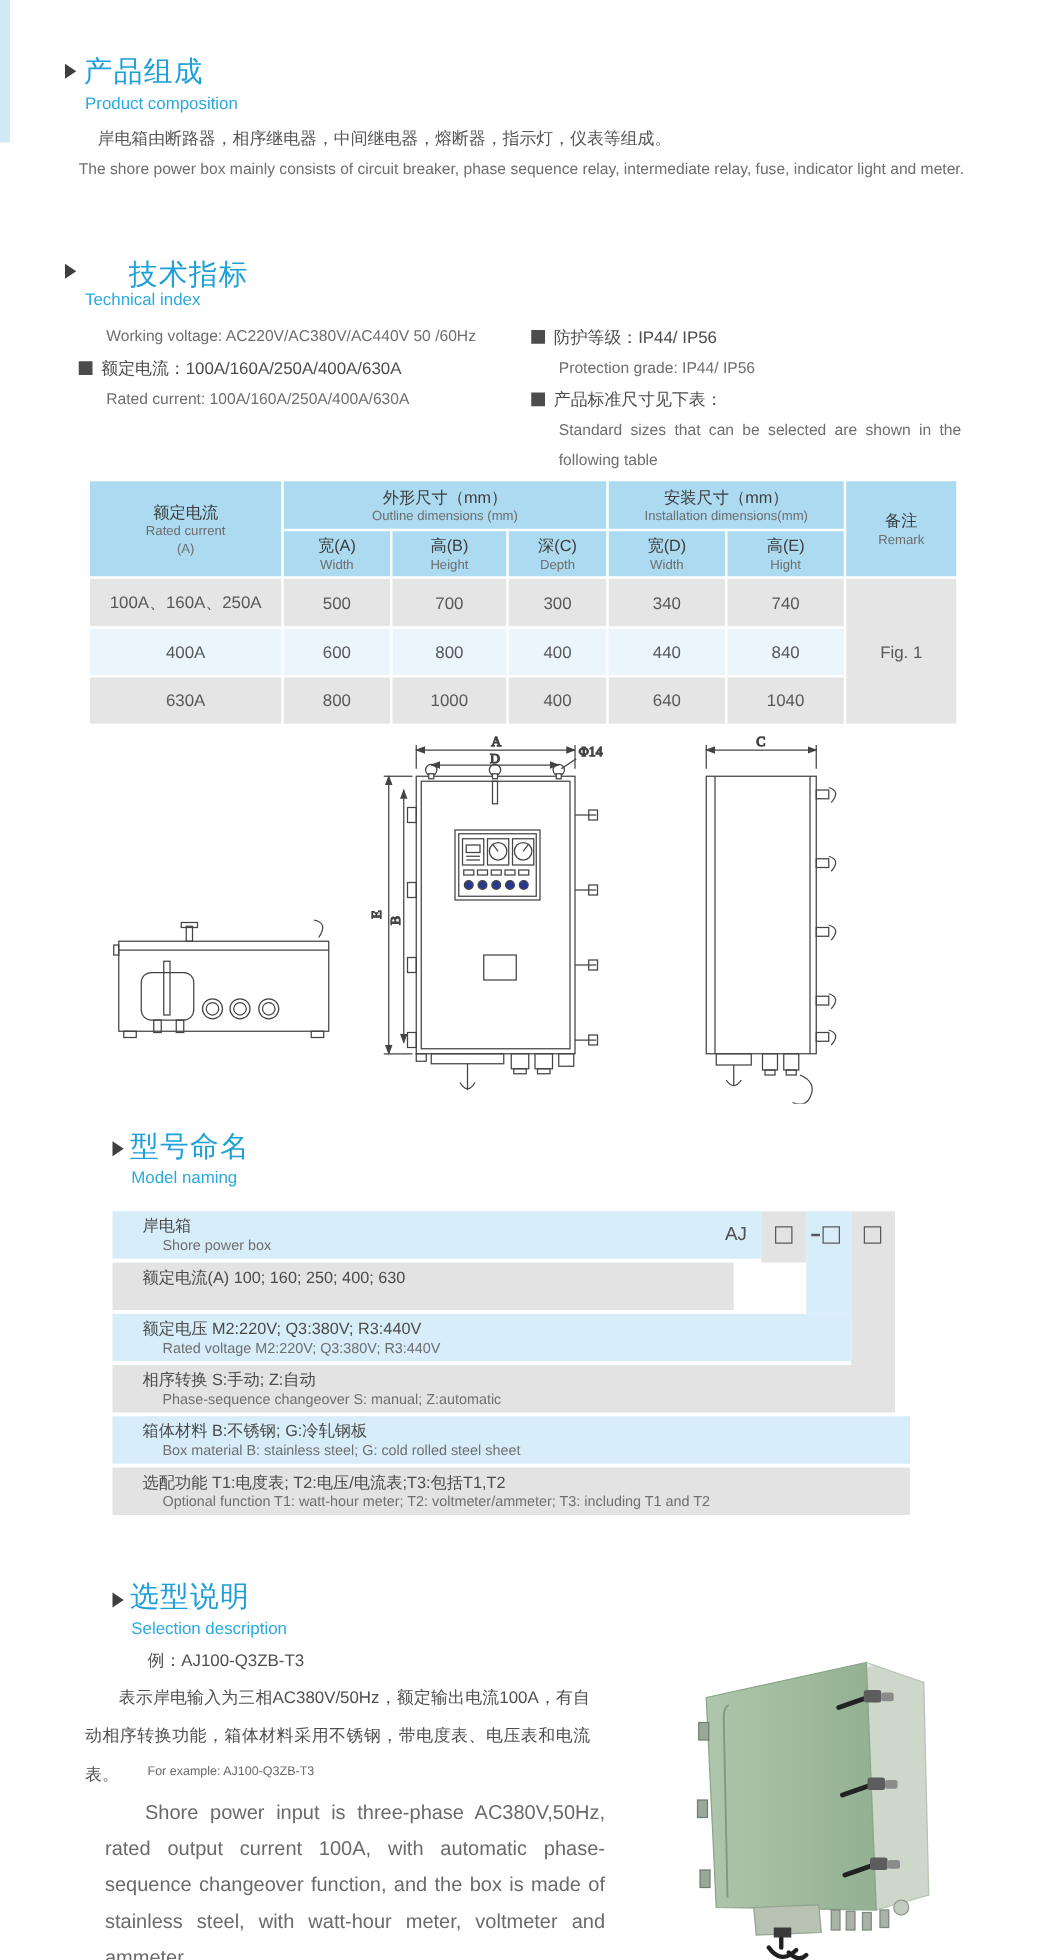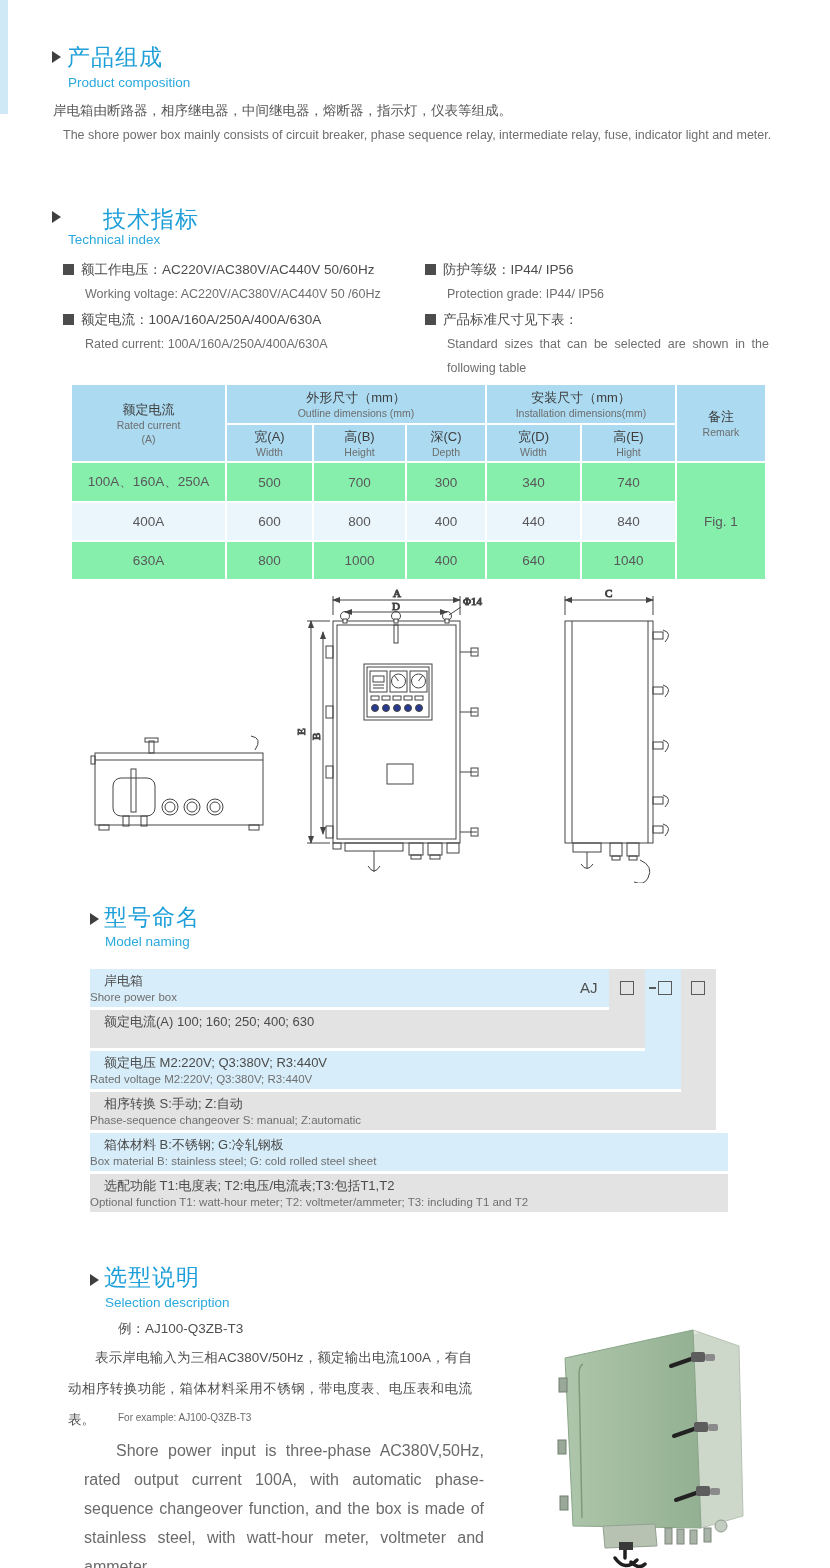--- a/index.html
+++ b/index.html
@@ -16,60 +16,59 @@
   
   .spec-zh{color:#4c4c4c;font-size:13.5px;line-height:25px;white-space:nowrap;}
   .spec-en{color:#6e6e6e;font-size:12.5px;line-height:25px;padding-left:22px;}
   .bullet{display:inline-block;width:11px;height:11px;background:#4c4c4c;margin-right:7px;
           vertical-align:-1px;}
   
   table.size{border-collapse:collapse;table-layout:fixed;}
   table.size td,table.size th{border:2px solid #fff;text-align:center;vertical-align:middle;
         padding:0;font-weight:400;}
   .th-bg{background:#abdaf1;}
-  .row-a{background:#86efac;}
+  .row-a{background:#e5e5e5;}
   .row-b{background:#eaf5fc;}
   .h-zh{color:#3d3d3d;font-size:13px;line-height:17px;}
   .h-en{color:#6d6d6d;font-size:10.5px;line-height:14px;}
   .cell-val{color:#58585a;font-size:13.5px;}
   
   .nm-row{position:absolute;left:90px;}
   .nm-blue{background:#d7edf9;}
   .nm-gray{background:#e3e3e3;}
-  .nm-l1{color:#4b4b4b;font-size:13px;line-height:18px;padding:3px 0 0 14px;white-space:nowrap;}
-  .nm-l2{color:#6f6f6f;font-size:11.5px;line-height:15px;white-space:nowrap;}
+  .nm-l1{color:#4b4b4b;font-size:13px;line-height:18px;padding:3px 0 0 24px;white-space:nowrap;}
+  .nm-l2{color:#6f6f6f;font-size:11.5px;line-height:15px;white-space:nowrap;margin-left:40px;}
   .nm-box{position:absolute;width:12px;height:12px;border:1.5px solid #5a5a5a;background:transparent;}
   .nm-dash{position:absolute;width:7px;height:2px;background:#5a5a5a;}
   .nm-code{position:absolute;color:#4f4f4f;font-size:15px;}
   
   .sel-ex-zh{color:#4f4f4f;font-size:13.5px;white-space:nowrap;}
   .sel-zh{color:#4f4f4f;font-size:13.5px;line-height:31px;text-indent:2em;text-align:justify;}
   .sel-ex-en{color:#6a6a6a;font-size:10px;white-space:nowrap;}
   .sel-en{color:#6a6a6a;font-size:16px;line-height:29px;text-indent:2em;text-align:justify;}
   svg text{font-family:"Liberation Serif",serif;}
 </style>
 </head>
 <body>
 
 <div id="page">
 
   <div class="abs" style="left:0;top:0;width:8px;height:114px;background:#cfe9f7;"></div>
 
   <div class="abs sec-arrow" style="left:52px;top:51px;"></div>
   <div class="abs sec-title" style="left:67px;top:42px;">产品组成</div>
   <div class="abs sec-sub" style="left:68px;top:75px;">Product  composition</div>
-  <div class="abs body-zh" style="left:53px;top:102px;text-align:right;">岸电箱由断路器，相序继电器，中间继电器，熔断器，指示灯，仪表等组成。</div>
+  <div class="abs body-zh" style="left:78px;top:102px;text-align:right;">岸电箱由断路器，相序继电器，中间继电器，熔断器，指示灯，仪表等组成。</div>
   <div class="abs body-en" style="left:63px;top:128px;width:720px;">The shore power box mainly consists of circuit breaker, phase sequence relay, intermediate relay, fuse, indicator light and meter.</div>
 
   <div class="abs sec-arrow" style="left:52px;top:211px;"></div>
   <div class="abs sec-title" style="left:67px;top:204px;margin-left:36px;">技术指标</div>
   <div class="abs sec-sub" style="left:68px;top:232px;">Technical index</div>
 
   <div class="abs" style="left:63px;top:257px;width:355px;">
-    <div class="spec-zh"><span class="bullet"></span><span>额工作电压：AC220V/AC380V/AC440V  50/60Hz</span></div>
     <div class="spec-en">Working voltage: AC220V/AC380V/AC440V 50 /60Hz</div>
     <div class="spec-zh"><span class="bullet"></span><span>额定电流：100A/160A/250A/400A/630A</span></div>
     <div class="spec-en">Rated current: 100A/160A/250A/400A/630A</div>
   </div>
 
   <div class="abs" style="left:425px;top:257px;width:345px;">
     <div class="spec-zh"><span class="bullet"></span><span>防护等级：IP44/ IP56</span></div>
     <div class="spec-en">Protection grade: IP44/ IP56</div>
     <div class="spec-zh"><span class="bullet"></span><span>产品标准尺寸见下表：</span></div>
     <div class="spec-en" style="text-align:justify;width:322px;line-height:24px;">Standard sizes that can be selected are shown in the following table</div>
@@ -310,21 +309,21 @@
   <div>
 
     <div class="abs nm-gray" style="left:609px;top:969px;width:36px;height:41px;"></div>
     <div class="abs nm-blue" style="left:645px;top:969px;width:36px;height:82px;"></div>
     <div class="abs nm-gray" style="left:681px;top:969px;width:35px;height:123px;"></div>
 
     <div class="nm-row nm-blue" style="top:969px;width:519px;height:38px;">
       <div class="nm-l1">岸电箱</div>
       <div class="nm-l2">Shore power box</div>
     </div>
-    <div class="nm-row nm-gray" style="top:1010px;width:555px;height:38px;">
+    <div class="nm-row nm-gray" style="top:1010px;width:497px;height:38px;">
       <div class="nm-l1">额定电流(A)  100; 160; 250; 400; 630</div>
     </div>
     <div class="nm-row nm-blue" style="top:1051px;width:591px;height:38px;">
       <div class="nm-l1">额定电压   M2:220V;  Q3:380V;  R3:440V</div>
       <div class="nm-l2">Rated voltage  M2:220V;  Q3:380V;  R3:440V</div>
     </div>
     <div class="nm-row nm-gray" style="top:1092px;width:626px;height:38px;">
       <div class="nm-l1">相序转换  S:手动; Z:自动</div>
       <div class="nm-l2">Phase-sequence changeover  S: manual;  Z:automatic</div>
     </div>

